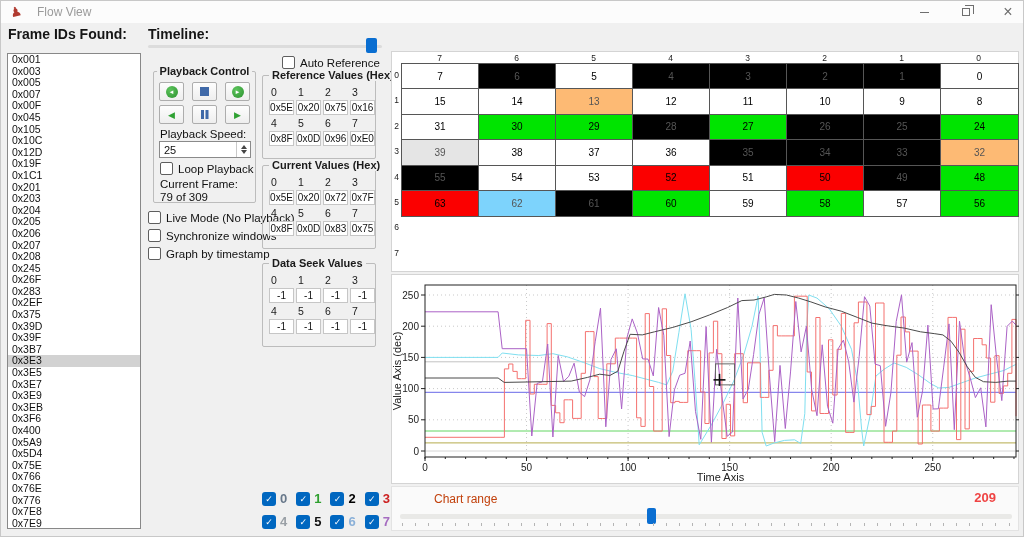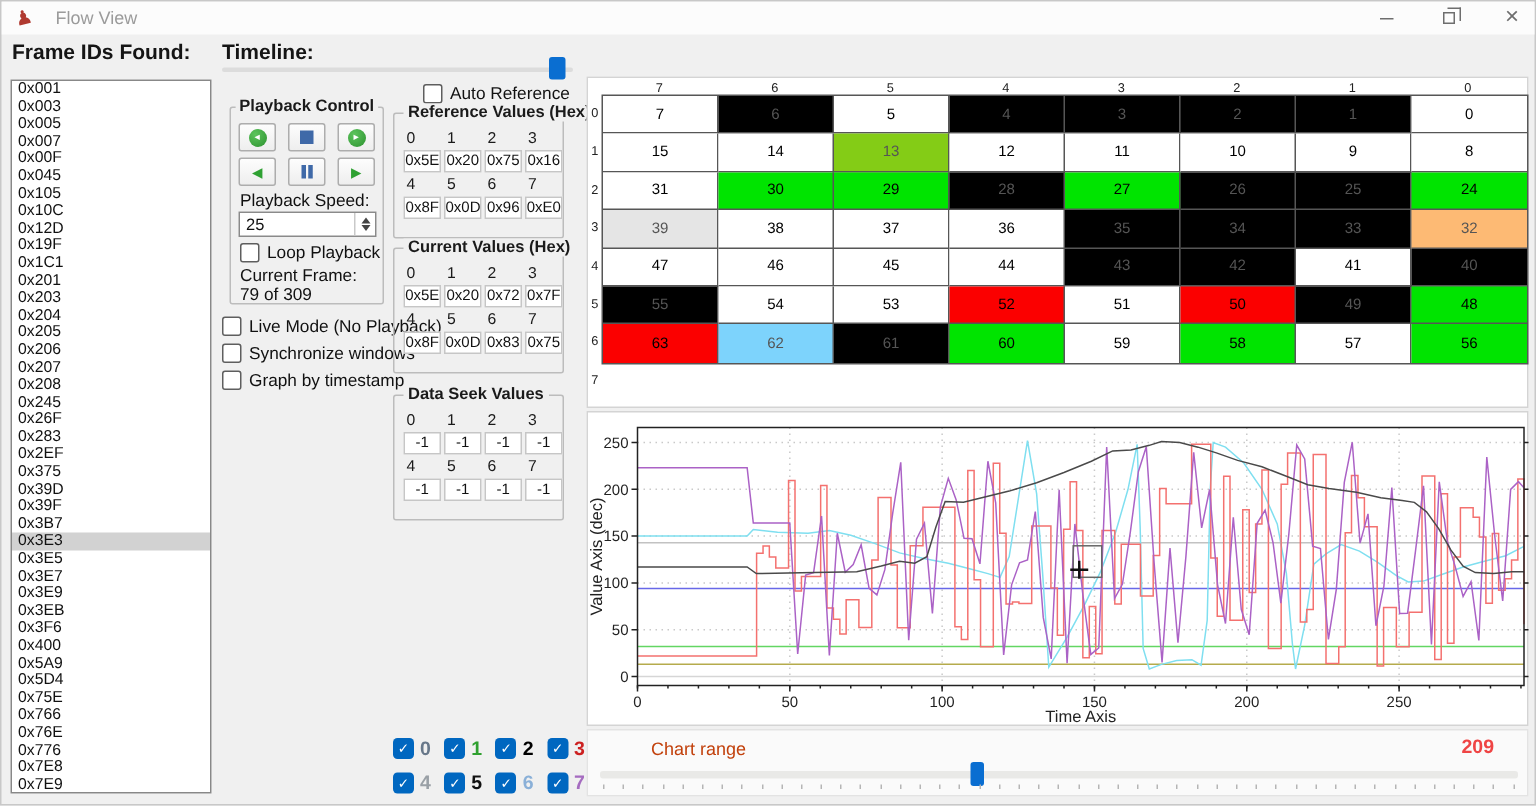--- a/index.html
+++ b/index.html
@@ -317,21 +317,21 @@
         <div class="bcell" style="background: rgb(255, 255, 255); color: rgb(0, 0, 0);">5</div>
         <div class="bcell" style="background: rgb(0, 0, 0); color: rgb(85, 85, 85);">4</div>
         <div class="bcell" style="background: rgb(0, 0, 0); color: rgb(85, 85, 85);">3</div>
         <div class="bcell" style="background: rgb(0, 0, 0); color: rgb(85, 85, 85);">2</div>
         <div class="bcell" style="background: rgb(0, 0, 0); color: rgb(85, 85, 85);">1</div>
         <div class="bcell" style="background: rgb(255, 255, 255); color: rgb(0, 0, 0);">0</div>
       </div>
       <div class="brow">
         <div class="bcell" style="background: rgb(255, 255, 255); color: rgb(0, 0, 0);">15</div>
         <div class="bcell" style="background: rgb(255, 255, 255); color: rgb(0, 0, 0);">14</div>
-        <div class="bcell" style="background: #84cc16; color: rgb(85, 85, 85);">13</div>
+        <div class="bcell" style="background: #fdba74; color: rgb(85, 85, 85);">13</div>
         <div class="bcell" style="background: rgb(255, 255, 255); color: rgb(0, 0, 0);">12</div>
         <div class="bcell" style="background: rgb(255, 255, 255); color: rgb(0, 0, 0);">11</div>
         <div class="bcell" style="background: rgb(255, 255, 255); color: rgb(0, 0, 0);">10</div>
         <div class="bcell" style="background: rgb(255, 255, 255); color: rgb(0, 0, 0);">9</div>
         <div class="bcell" style="background: rgb(255, 255, 255); color: rgb(0, 0, 0);">8</div>
       </div>
       <div class="brow">
         <div class="bcell" style="background: rgb(255, 255, 255); color: rgb(0, 0, 0);">31</div>
         <div class="bcell" style="background: rgb(0, 228, 0); color: rgb(0, 0, 0);">30</div>
         <div class="bcell" style="background: rgb(0, 228, 0); color: rgb(0, 0, 0);">29</div>
@@ -343,30 +343,20 @@
       </div>
       <div class="brow">
         <div class="bcell" style="background: #e5e5e5; color: rgb(85, 85, 85);">39</div>
         <div class="bcell" style="background: rgb(255, 255, 255); color: rgb(0, 0, 0);">38</div>
         <div class="bcell" style="background: rgb(255, 255, 255); color: rgb(0, 0, 0);">37</div>
         <div class="bcell" style="background: rgb(255, 255, 255); color: rgb(0, 0, 0);">36</div>
         <div class="bcell" style="background: rgb(0, 0, 0); color: rgb(85, 85, 85);">35</div>
         <div class="bcell" style="background: rgb(0, 0, 0); color: rgb(85, 85, 85);">34</div>
         <div class="bcell" style="background: rgb(0, 0, 0); color: rgb(85, 85, 85);">33</div>
         <div class="bcell" style="background: #fdba74; color: rgb(85, 85, 85);">32</div>
-      </div>
-      <div class="brow">
-        <div class="bcell" style="background: rgb(255, 255, 255); color: rgb(0, 0, 0);">47</div>
-        <div class="bcell" style="background: rgb(255, 255, 255); color: rgb(0, 0, 0);">46</div>
-        <div class="bcell" style="background: rgb(255, 255, 255); color: rgb(0, 0, 0);">45</div>
-        <div class="bcell" style="background: rgb(255, 255, 255); color: rgb(0, 0, 0);">44</div>
-        <div class="bcell" style="background: rgb(0, 0, 0); color: rgb(85, 85, 85);">43</div>
-        <div class="bcell" style="background: rgb(0, 0, 0); color: rgb(85, 85, 85);">42</div>
-        <div class="bcell" style="background: rgb(255, 255, 255); color: rgb(0, 0, 0);">41</div>
-        <div class="bcell" style="background: rgb(0, 0, 0); color: rgb(85, 85, 85);">40</div>
       </div>
       <div class="brow">
         <div class="bcell" style="background: rgb(0, 0, 0); color: rgb(85, 85, 85);">55</div>
         <div class="bcell" style="background: rgb(255, 255, 255); color: rgb(0, 0, 0);">54</div>
         <div class="bcell" style="background: rgb(255, 255, 255); color: rgb(0, 0, 0);">53</div>
         <div class="bcell" style="background: rgb(251, 0, 0); color: rgb(0, 0, 0);">52</div>
         <div class="bcell" style="background: rgb(255, 255, 255); color: rgb(0, 0, 0);">51</div>
         <div class="bcell" style="background: rgb(251, 0, 0); color: rgb(0, 0, 0);">50</div>
         <div class="bcell" style="background: rgb(0, 0, 0); color: rgb(85, 85, 85);">49</div>
         <div class="bcell" style="background: rgb(0, 228, 0); color: rgb(0, 0, 0);">48</div>

